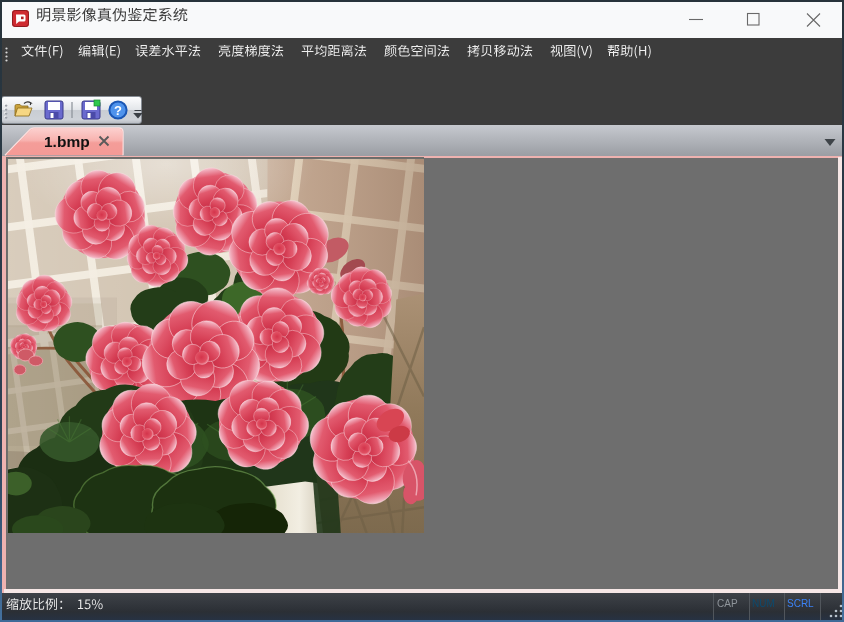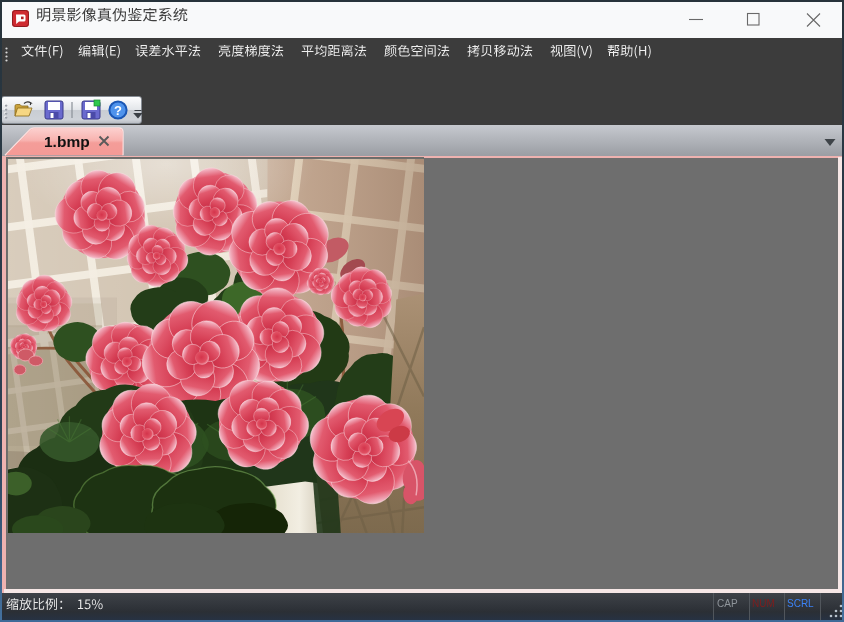--- a/index.html
+++ b/index.html
@@ -425,21 +425,21 @@
 <div class="abs" style="left:2px;top:592.5px;width:840px;height:27.5px;background:linear-gradient(#3e4248,#2b2f35 70%,#273243)"></div>
 <svg class="abs" style="left:6px;top:598px" width="120" height="18" viewBox="0 0 120 18">
     <path d="M0.6 10.3 0.8 11.2C1.9 10.8 3.3 10.3 4.6 9.8L4.5 8.9C3.0 9.5 1.6 10.0 0.6 10.3ZM0.8 5.5C1.0 5.4 1.3 5.4 2.7 5.2C2.2 6.0 1.7 6.7 1.5 6.9C1.1 7.4 0.9 7.8 0.6 7.8C0.7 8.0 0.8 8.5 0.9 8.6C1.1 8.5 1.5 8.3 4.1 7.7L4.1 7.2V6.9L2.2 7.3C3.1 6.2 4.0 4.8 4.7 3.4L3.9 2.9C3.7 3.4 3.5 3.9 3.2 4.3L1.8 4.5C2.5 3.3 3.2 1.9 3.8 0.5L3.0 0.1C2.4 1.7 1.5 3.4 1.2 3.8C1.0 4.3 0.7 4.6 0.5 4.6C0.6 4.9 0.8 5.3 0.8 5.5ZM6.1 3.0C5.8 4.4 5.1 6.1 4.1 7.2C4.3 7.4 4.5 7.7 4.6 7.9C4.9 7.5 5.2 7.2 5.4 6.8V12.0H6.3V5.2C6.6 4.6 6.8 3.9 7.0 3.3ZM7.3 5.7V12.0H8.2V11.4H11.1V12.0H12.0V5.7H9.6L10.0 4.4H12.2V3.6H7.1V4.4H9.0C8.9 4.9 8.9 5.3 8.7 5.7ZM7.7 0.3C7.9 0.6 8.0 1.0 8.2 1.3H4.8V3.5H5.7V2.2H11.4V3.3H12.4V1.3H9.2C9.0 1.0 8.7 0.4 8.5 0.0ZM8.2 8.9H11.1V10.6H8.2ZM8.2 8.1V6.6H11.1V8.1Z M15.7 0.3C15.9 0.9 16.2 1.6 16.3 2.1L17.2 1.8C17.1 1.3 16.8 0.6 16.5 0.1ZM13.6 2.2V3.1H15.1V5.8C15.1 7.6 14.9 9.7 13.3 11.4C13.6 11.6 13.9 11.8 14.1 12.0C15.8 10.2 16.0 8.0 16.0 5.8V5.7H17.8C17.7 9.3 17.6 10.6 17.4 10.9C17.3 11.0 17.2 11.0 17.0 11.0C16.8 11.0 16.3 11.0 15.8 11.0C15.9 11.2 16.0 11.6 16.1 11.9C16.6 11.9 17.2 11.9 17.5 11.9C17.8 11.9 18.0 11.8 18.3 11.5C18.6 11.0 18.7 9.6 18.7 5.3C18.8 5.1 18.8 4.8 18.8 4.8H16.0V3.1H19.3V2.2ZM21.1 3.4H23.6C23.3 5.1 22.9 6.5 22.3 7.7C21.7 6.5 21.3 5.1 21.1 3.5ZM21.0 0.1C20.6 2.3 19.9 4.5 18.8 5.9C19.0 6.0 19.4 6.4 19.5 6.6C19.9 6.1 20.2 5.6 20.5 5.0C20.8 6.3 21.2 7.6 21.7 8.6C21.0 9.7 20.0 10.6 18.6 11.2C18.8 11.4 19.1 11.8 19.2 12.1C20.5 11.4 21.5 10.6 22.3 9.5C23.0 10.6 23.8 11.4 24.9 12.0C25.1 11.8 25.4 11.4 25.6 11.2C24.5 10.6 23.6 9.8 22.9 8.6C23.7 7.2 24.2 5.5 24.5 3.4H25.5V2.5H21.4C21.6 1.8 21.8 1.0 22.0 0.2Z M27.6 11.9C27.9 11.7 28.4 11.5 32.0 10.3C31.9 10.1 31.9 9.7 31.9 9.4L28.7 10.3V5.1H31.9V4.1H28.7V0.2H27.7V10.1C27.7 10.7 27.4 11.0 27.1 11.1C27.3 11.3 27.5 11.7 27.6 11.9ZM32.9 0.1V9.9C32.9 11.3 33.3 11.7 34.5 11.7C34.8 11.7 36.3 11.7 36.5 11.7C37.9 11.7 38.1 10.8 38.2 8.2C38.0 8.1 37.6 7.9 37.3 7.8C37.2 10.2 37.1 10.8 36.5 10.8C36.1 10.8 34.9 10.8 34.6 10.8C34.1 10.8 33.9 10.6 33.9 9.9V6.1C35.4 5.3 36.9 4.3 38.1 3.3L37.2 2.5C36.5 3.3 35.2 4.3 33.9 5.1V0.1Z M48.0 1.6V8.9H48.8V1.6ZM50.1 0.1V10.7C50.1 10.9 50.0 11.0 49.8 11.0C49.6 11.0 48.9 11.0 48.1 11.0C48.3 11.3 48.4 11.7 48.5 11.9C49.4 11.9 50.1 11.9 50.5 11.8C50.9 11.6 51.0 11.3 51.0 10.7V0.1ZM43.7 7.2C44.1 7.6 44.7 8.0 45.0 8.4C44.4 9.7 43.6 10.7 42.7 11.3C42.9 11.5 43.2 11.8 43.3 12.1C45.3 10.7 46.7 7.9 47.1 3.8L46.6 3.7L46.4 3.7H44.7C44.9 3.0 45.1 2.4 45.2 1.7H47.4V0.8H42.9V1.7H44.2C43.8 3.8 43.2 5.7 42.2 7.0C42.5 7.2 42.8 7.5 43.0 7.6C43.6 6.8 44.1 5.8 44.4 4.6H46.1C46.0 5.7 45.7 6.6 45.4 7.5C45.0 7.2 44.6 6.8 44.2 6.6ZM41.8 0.1C41.2 2.0 40.4 3.9 39.4 5.1C39.6 5.4 39.8 5.9 39.9 6.1C40.2 5.7 40.6 5.2 40.8 4.7V12.0H41.8V2.9C42.1 2.0 42.4 1.2 42.6 0.3Z M55.2 4.7C55.8 4.7 56.2 4.3 56.2 3.7C56.2 3.1 55.8 2.7 55.2 2.7C54.7 2.7 54.3 3.1 54.3 3.7C54.3 4.3 54.7 4.7 55.2 4.7ZM55.2 11.1C55.8 11.1 56.2 10.7 56.2 10.1C56.2 9.5 55.8 9.1 55.2 9.1C54.7 9.1 54.3 9.5 54.3 10.1C54.3 10.7 54.7 11.1 55.2 11.1Z M72.0 11.0H77.2V10.0H75.3V1.5H74.4C73.9 1.8 73.2 2.0 72.4 2.1V2.9H74.1V10.0H72.0Z M81.4 11.2C83.0 11.2 84.6 10.0 84.6 7.9C84.6 5.8 83.3 4.9 81.7 4.9C81.1 4.9 80.7 5.0 80.3 5.2L80.5 2.5H84.1V1.5H79.5L79.2 5.9L79.8 6.3C80.3 6.0 80.7 5.8 81.4 5.8C82.6 5.8 83.4 6.6 83.4 7.9C83.4 9.3 82.5 10.2 81.3 10.2C80.2 10.2 79.5 9.7 79.0 9.1L78.4 9.9C79.0 10.5 80.0 11.2 81.4 11.2Z M87.9 7.3C89.2 7.3 90.1 6.2 90.1 4.3C90.1 2.4 89.2 1.3 87.9 1.3C86.6 1.3 85.8 2.4 85.8 4.3C85.8 6.2 86.6 7.3 87.9 7.3ZM87.9 6.6C87.2 6.6 86.7 5.8 86.7 4.3C86.7 2.8 87.2 2.0 87.9 2.0C88.7 2.0 89.2 2.8 89.2 4.3C89.2 5.8 88.7 6.6 87.9 6.6ZM88.2 11.2H89.0L94.3 1.3H93.5ZM94.6 11.2C95.9 11.2 96.7 10.1 96.7 8.2C96.7 6.2 95.9 5.2 94.6 5.2C93.3 5.2 92.4 6.2 92.4 8.2C92.4 10.1 93.3 11.2 94.6 11.2ZM94.6 10.4C93.8 10.4 93.3 9.7 93.3 8.2C93.3 6.6 93.8 5.9 94.6 5.9C95.3 5.9 95.8 6.6 95.8 8.2C95.8 9.7 95.3 10.4 94.6 10.4Z" fill="#e9e9e9"></path>
   </svg>
 <div class="abs" style="left:713px;top:593px;width:98px;height:27px;font-size:10px;color:#8f959b">
  <span class="abs" style="left:0;top:0;width:1px;height:27px;background:#51565c"></span>
  <span class="abs" style="left:36px;top:0;width:1px;height:27px;background:#51565c"></span>
  <span class="abs" style="left:71px;top:0;width:1px;height:27px;background:#51565c"></span>
  <span class="abs" style="left:107px;top:0;width:1px;height:27px;background:#51565c"></span>
  <span class="abs" style="left:4px;top:5px">CAP</span>
- <span class="abs" style="left:39px;top:5px;color:#7f1d1d">NUM</span>
+ <span class="abs" style="left:39px;top:5px;color:#0c4a6e">NUM</span>
  <span class="abs" style="left:74px;top:5px;color:#3b82f6">SCRL</span>
 </div>
 <svg class="abs" style="left:828px;top:602px" width="16" height="18" viewBox="0 0 16 18" fill="#b8c2cc">
  <circle cx="13" cy="4" r="1.3"></circle>
     <circle cx="13" cy="9" r="1.3"></circle>
     <circle cx="13" cy="14" r="1.3"></circle>
  <circle cx="8" cy="9" r="1.3"></circle>
     <circle cx="8" cy="14" r="1.3"></circle>
     <circle cx="3" cy="14" r="1.3"></circle>
 </svg>

